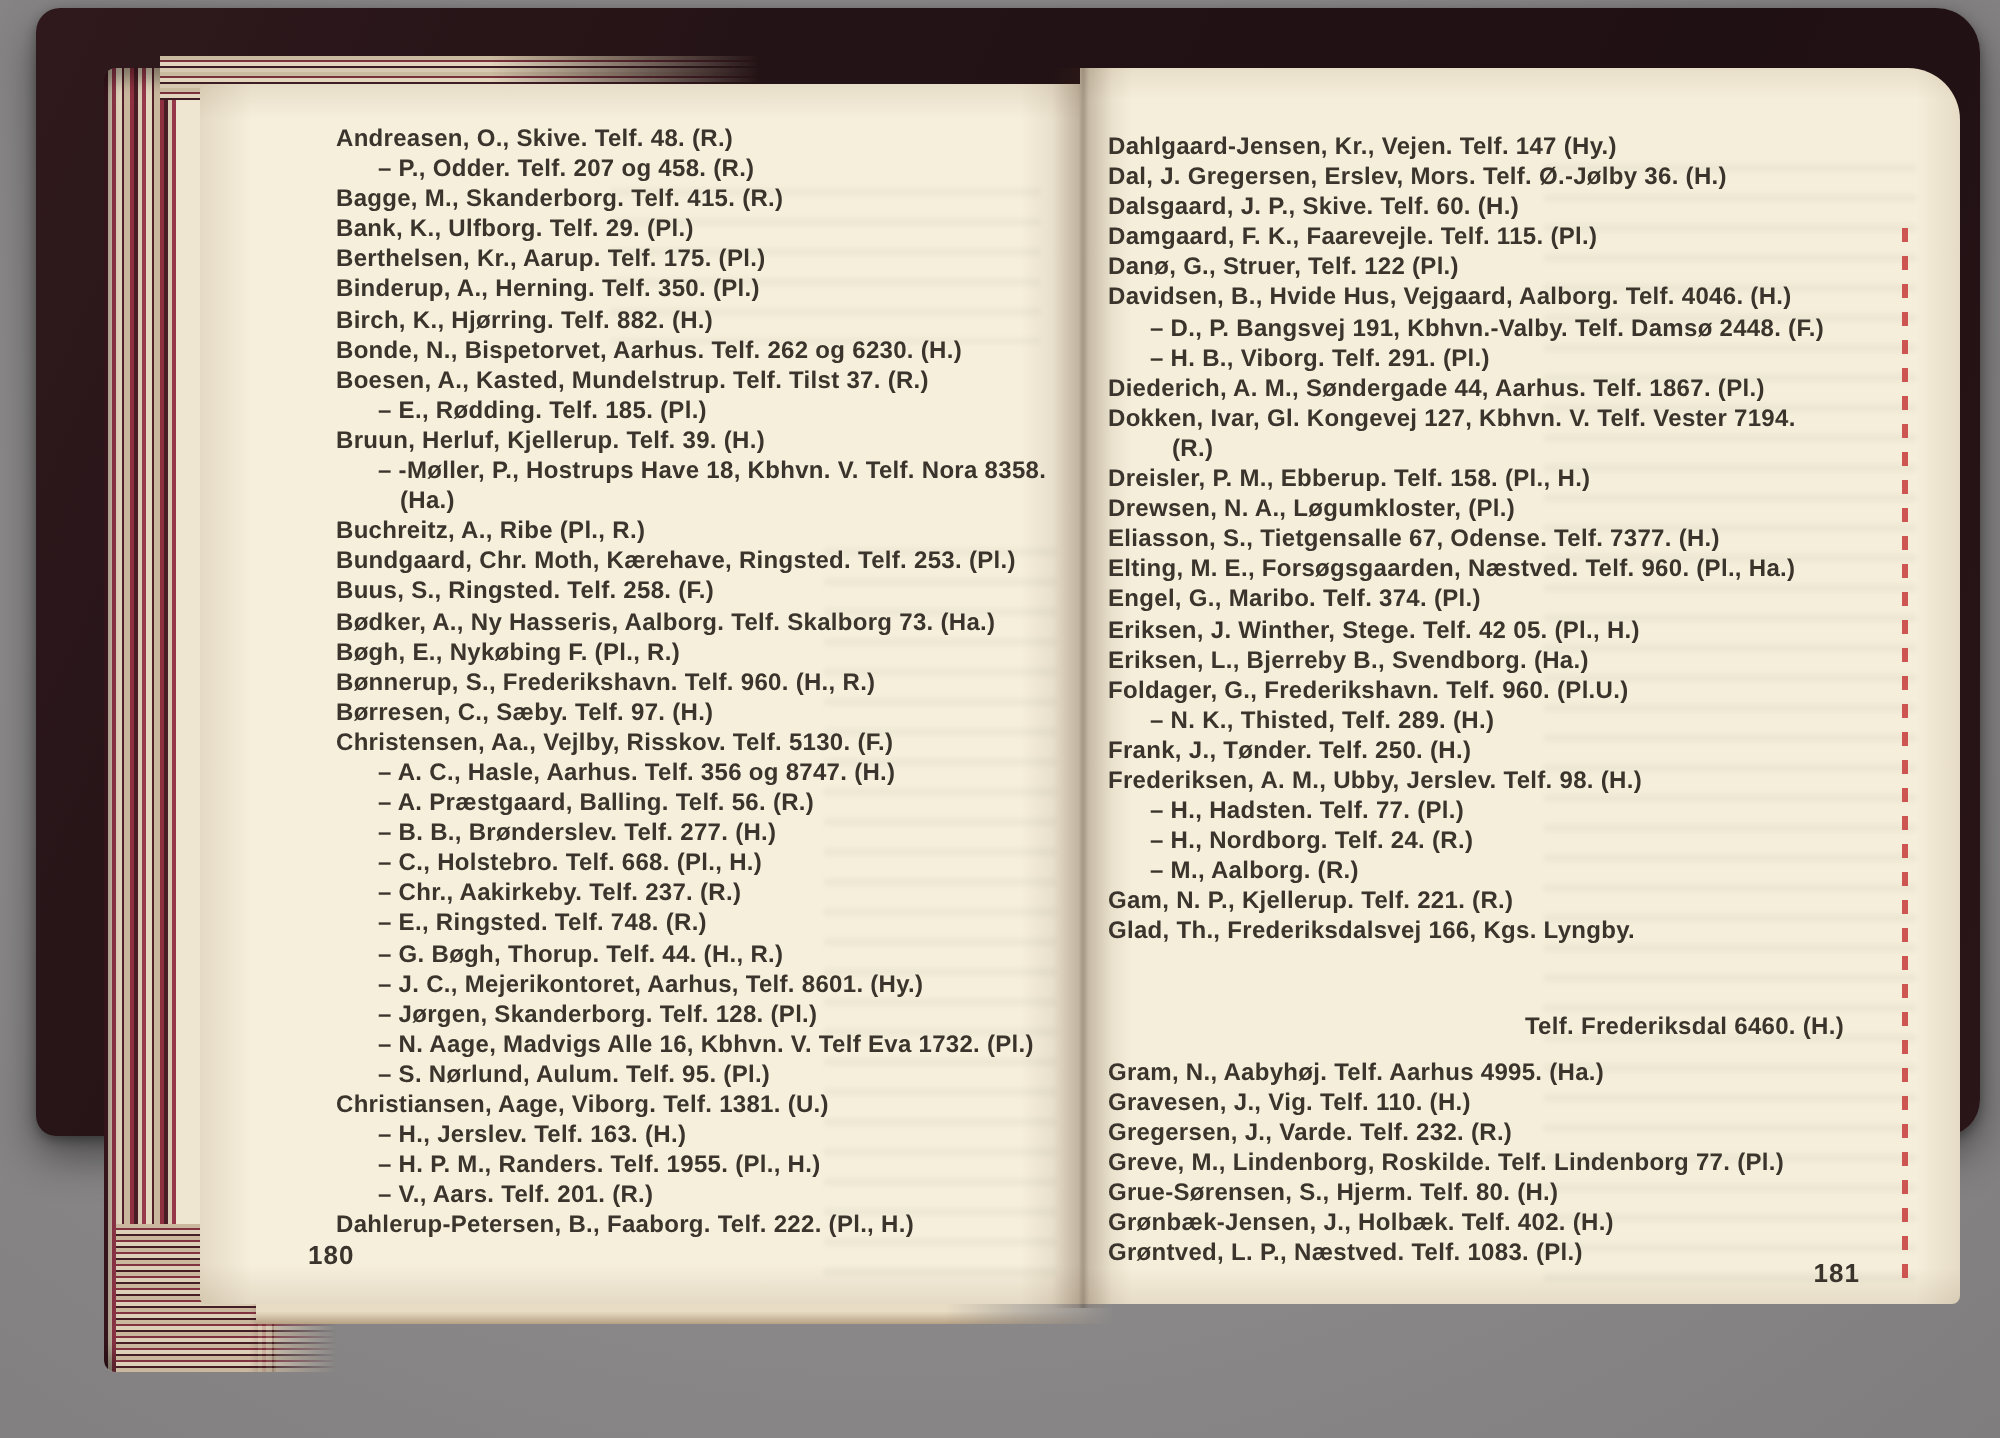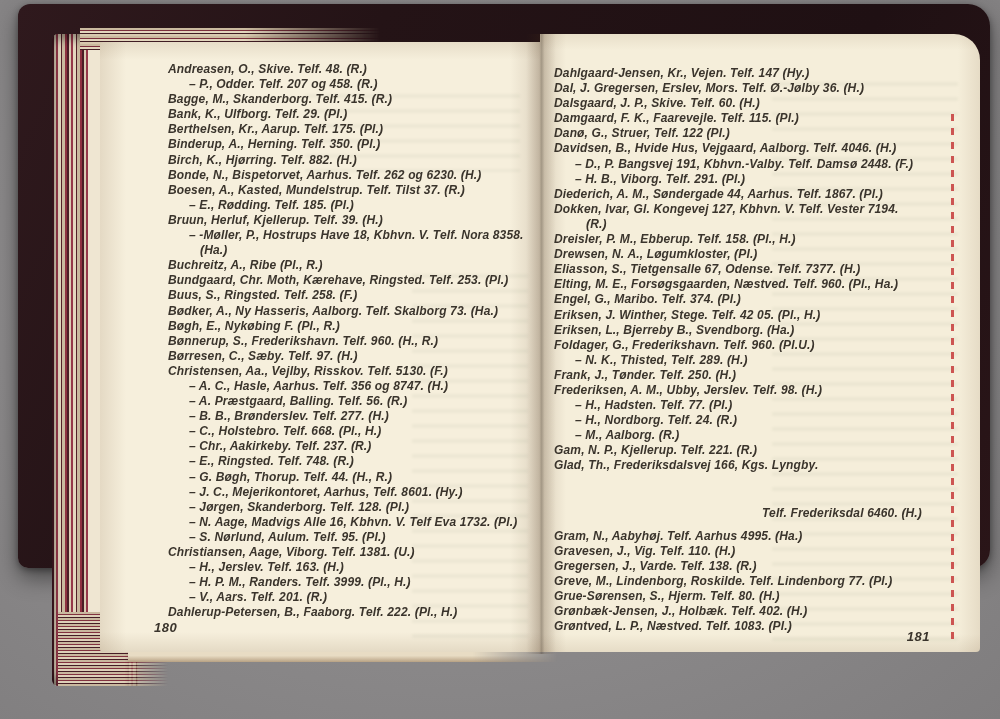--- a/index.html
+++ b/index.html
@@ -14,21 +14,20 @@
     background:
       radial-gradient(ellipse at 45% 40%, #979596 0%, #8b898a 55%, #7f7d7e 100%);
   }
   
   .book{
     position:absolute;left:18px;top:4px;width:972px;height:564px;
     background:
       linear-gradient(115deg, #2f191d 0%, #241316 30%, #1f1013 70%, #2a1518 100%);
     border-radius:12px 22px 18px 10px;
     box-shadow:0 10px 22px rgba(0,0,0,.45), 0 2px 6px rgba(0,0,0,.35);
-    font-style:italic;
   }
   
   .fore-edge{
     position:absolute;left:34px;top:30px;width:86px;height:652px;
     background:
       linear-gradient(90deg, rgba(0,0,0,0) 0 36px, #efe6d2 36px 50px, rgba(0,0,0,0) 50px),
       repeating-linear-gradient(90deg,
         #4a1d26 0 2px, #d9cbb3 2px 4px, #96384a 4px 6px,
         #e4d7bf 6px 9px, #54202a 9px 10px, #c9b89e 10px 13px, #8e3040 13px 15px);
     border-radius:6px 0 0 6px;
@@ -181,21 +180,21 @@
           <div class="entry indent-1">– C., Holstebro. Telf. 668. (Pl., H.)</div>
           <div class="entry indent-1">– Chr., Aakirkeby. Telf. 237. (R.)</div>
           <div class="entry indent-1">– E., Ringsted. Telf. 748. (R.)</div>
           <div class="entry indent-1">– G. Bøgh, Thorup. Telf. 44. (H., R.)</div>
           <div class="entry indent-1">– J. C., Mejerikontoret, Aarhus, Telf. 8601. (Hy.)</div>
           <div class="entry indent-1">– Jørgen, Skanderborg. Telf. 128. (Pl.)</div>
           <div class="entry indent-1">– N. Aage, Madvigs Alle 16, Kbhvn. V. Telf Eva 1732. (Pl.)</div>
           <div class="entry indent-1">– S. Nørlund, Aulum. Telf. 95. (Pl.)</div>
           <div class="entry indent-0">Christiansen, Aage, Viborg. Telf. 1381. (U.)</div>
           <div class="entry indent-1">– H., Jerslev. Telf. 163. (H.)</div>
-          <div class="entry indent-1">– H. P. M., Randers. Telf. 3999. (Pl., H.)</div>
+          <div class="entry indent-1">– H. P. M., Randers. Telf. 1955. (Pl., H.)</div>
           <div class="entry indent-1">– V., Aars. Telf. 201. (R.)</div>
           <div class="entry indent-0">Dahlerup-Petersen, B., Faaborg. Telf. 222. (Pl., H.)</div>
         </div>
       <div class="page-number pn-left">180</div>
     </div>
 
     <div class="page page-right">
       <div class="ghost ghost-c"></div>
       <div class="text-block text-right" id="right-entries">
           <div class="entry indent-0">Dahlgaard-Jensen, Kr., Vejen. Telf. 147 (Hy.)</div>
@@ -221,21 +220,21 @@
           <div class="entry indent-0">Frank, J., Tønder. Telf. 250. (H.)</div>
           <div class="entry indent-0">Frederiksen, A. M., Ubby, Jerslev. Telf. 98. (H.)</div>
           <div class="entry indent-1">– H., Hadsten. Telf. 77. (Pl.)</div>
           <div class="entry indent-1">– H., Nordborg. Telf. 24. (R.)</div>
           <div class="entry indent-1">– M., Aalborg. (R.)</div>
           <div class="entry indent-0">Gam, N. P., Kjellerup. Telf. 221. (R.)</div>
           <div class="entry indent-0">Glad, Th., Frederiksdalsvej 166, Kgs. Lyngby.</div>
           <div class="entry indent-0 align-right">Telf. Frederiksdal 6460. (H.)</div>
           <div class="entry indent-0 gap-before">Gram, N., Aabyhøj. Telf. Aarhus 4995. (Ha.)</div>
           <div class="entry indent-0">Gravesen, J., Vig. Telf. 110. (H.)</div>
-          <div class="entry indent-0">Gregersen, J., Varde. Telf. 138. (R.)</div>
+          <div class="entry indent-0">Gregersen, J., Varde. Telf. 232. (R.)</div>
           <div class="entry indent-0">Greve, M., Lindenborg, Roskilde. Telf. Lindenborg 77. (Pl.)</div>
           <div class="entry indent-0">Grue-Sørensen, S., Hjerm. Telf. 80. (H.)</div>
           <div class="entry indent-0">Grønbæk-Jensen, J., Holbæk. Telf. 402. (H.)</div>
           <div class="entry indent-0">Grøntved, L. P., Næstved. Telf. 1083. (Pl.)</div>
         </div>
       <div class="page-number pn-right">181</div>
     </div>
 
     <div class="gutter"></div>
     <div class="red-dash"></div>

